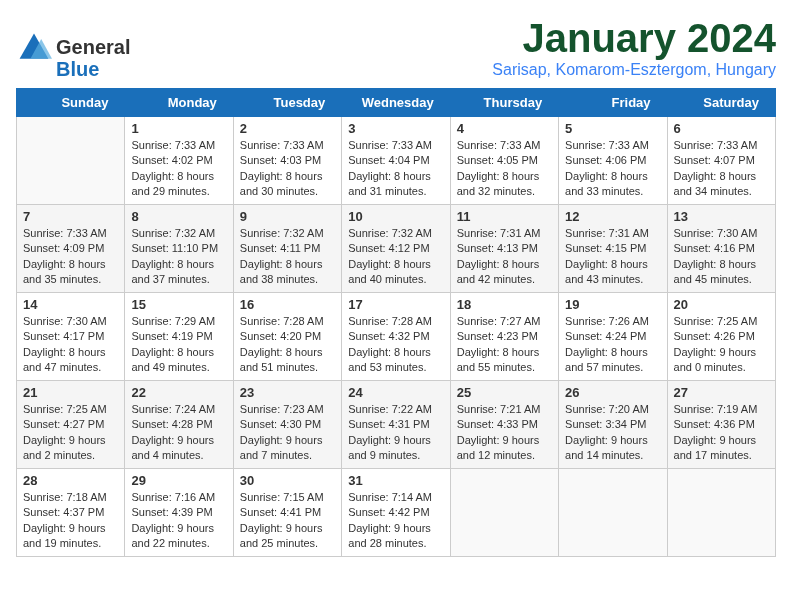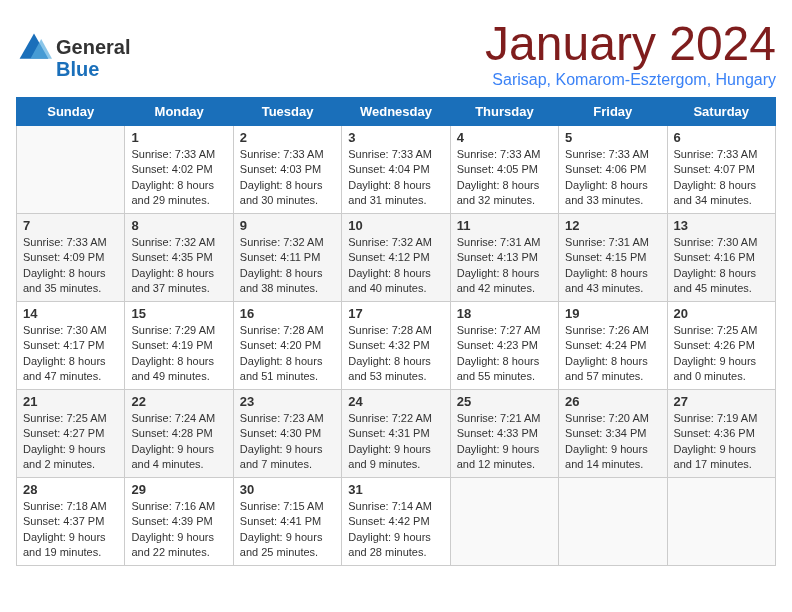--- a/index.html
+++ b/index.html
@@ -30,38 +30,38 @@
     .logo-text .general { color: #333; }
     .logo-text .blue { color: #1a6fba; text-align: right; }
     .logo-icon {
       width: 36px;
       height: 36px;
     }
     .title-block {
       text-align: right;
     }
     .month-title {
-      font-size: 48px;
-      font-weight: normal;
-      color: #7f1d1d;
+      font-size: 40px;
+      font-weight: bold;
+      color: #14532d;
     }
     .subtitle {
       font-size: 16px;
       color: #3b82f6;
     }
     table {
       width: 100%;
       border-collapse: collapse;
       table-layout: fixed;
     }
     thead tr th {
       background-color: #1a6fba;
       color: #fff;
-      text-align: center;
-      padding: 6px 8px;
+      text-align: right;
+      padding: 6px 16px;
       font-size: 13px;
       font-weight: bold;
       border: 1px solid #1a6fba;
     }
     tbody tr td {
       border: 1px solid #ccc;
       vertical-align: top;
       padding: 4px 6px;
       height: 88px;
       font-size: 11px;
@@ -173,21 +173,21 @@
           <div class="day-info">
             <div>Sunrise: 7:33 AM</div>
             <div>Sunset: 4:09 PM</div>
             <div>Daylight: 8 hours and 35 minutes.</div>
           </div>
         </td>
         <td>
           <div class="day-number">8</div>
           <div class="day-info">
             <div>Sunrise: 7:32 AM</div>
-            <div>Sunset: 4:35 PM</div>
+            <div>Sunset: 11:10 PM</div>
             <div>Daylight: 8 hours and 37 minutes.</div>
           </div>
         </td>
         <td>
           <div class="day-number">9</div>
           <div class="day-info">
             <div>Sunrise: 7:32 AM</div>
             <div>Sunset: 4:11 PM</div>
             <div>Daylight: 8 hours and 38 minutes.</div>
           </div>

